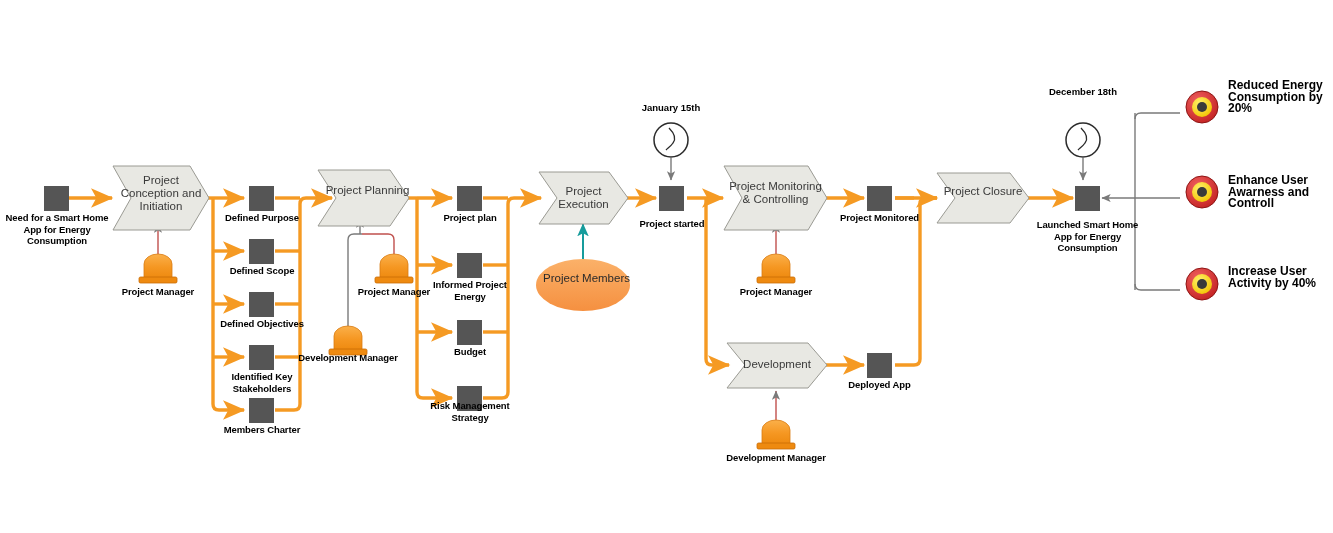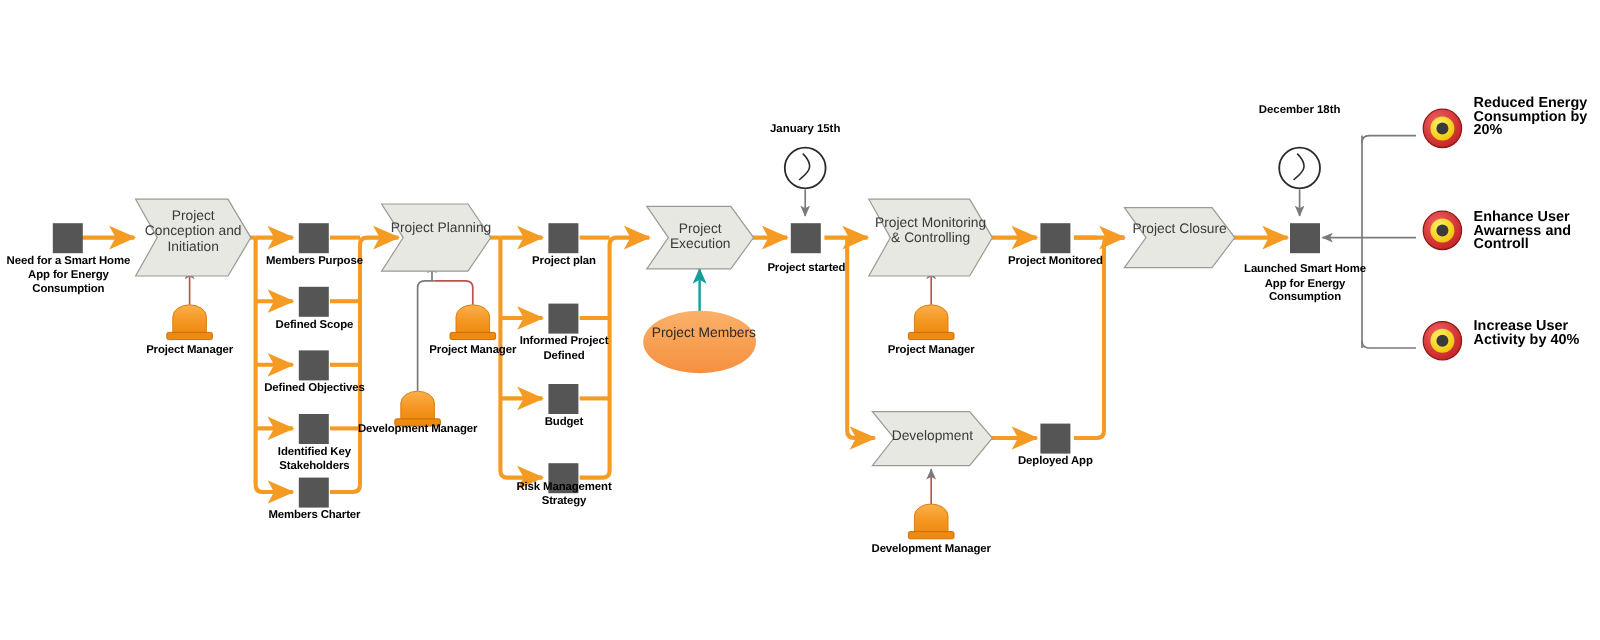--- a/index.html
+++ b/index.html
@@ -215,28 +215,28 @@
 
   <div class="shapetext" style="left:113px;top:174px;width:96px;">Project Conception and Initiation</div>
   <div class="shapetext" style="left:322px;top:184px;width:91px;">Project Planning</div>
   <div class="shapetext" style="left:539px;top:185px;width:89px;">Project Execution</div>
   <div class="shapetext" style="left:724px;top:180px;width:103px;">Project Monitoring &amp; Controlling</div>
   <div class="shapetext" style="left:727px;top:358px;width:100px;">Development</div>
   <div class="shapetext" style="left:937px;top:185px;width:92px;">Project Closure</div>
 
   <div class="nodelabel" style="left:2px;top:212px;width:110px;">Need for a Smart Home App for Energy Consumption</div>
 
-  <div class="nodelabel" style="left:217px;top:212px;width:90px;">Members Purpose</div>
+  <div class="nodelabel" style="left:217px;top:212px;width:90px;">Defined Purpose</div>
   <div class="nodelabel" style="left:217px;top:265px;width:90px;">Defined Scope</div>
   <div class="nodelabel" style="left:217px;top:318px;width:90px;">Defined Objectives</div>
   <div class="nodelabel" style="left:213px;top:371px;width:98px;">Identified Key Stakeholders</div>
   <div class="nodelabel" style="left:217px;top:424px;width:90px;">Members Charter</div>
 
   <div class="nodelabel" style="left:425px;top:212px;width:90px;">Project plan</div>
-  <div class="nodelabel" style="left:425px;top:279px;width:90px;">Informed Project Defined</div>
+  <div class="nodelabel" style="left:425px;top:279px;width:90px;">Informed Project Energy</div>
   <div class="nodelabel" style="left:425px;top:346px;width:90px;">Budget</div>
   <div class="nodelabel" style="left:422px;top:400px;width:96px;">Risk Management Strategy</div>
 
   <div class="nodelabel" style="left:627px;top:218px;width:90px;">Project started</div>
   <div class="nodelabel" style="left:832px;top:212px;width:95px;">Project Monitored</div>
   <div class="nodelabel" style="left:828px;top:379px;width:103px;">Deployed App</div>
   <div class="nodelabel" style="left:1030px;top:219px;width:115px;">Launched Smart Home App for Energy Consumption</div>
 
   <div class="nodelabel" style="left:113px;top:286px;width:90px;">Project Manager</div>
   <div class="nodelabel" style="left:349px;top:286px;width:90px;">Project Manager</div>

